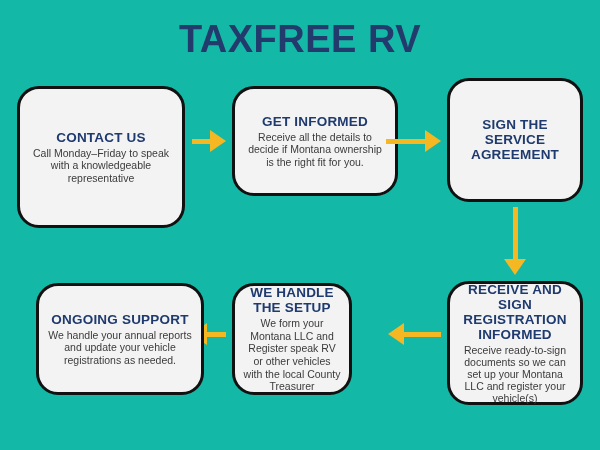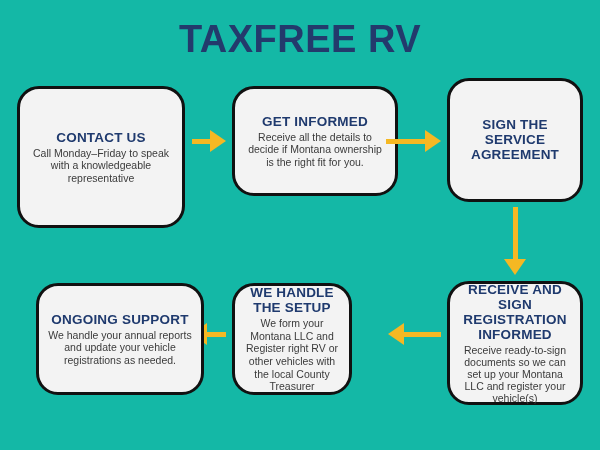--- a/index.html
+++ b/index.html
@@ -168,21 +168,21 @@
     <div class="box-body">Receive ready-to-sign documents so we can set up your Montana LLC and register your vehicle(s)</div>
   </div>
 
   <div class="arrow arrow-h left" id="arrow-4-to-5">
     <div class="head"></div>
     <div class="shaft"></div>
   </div>
 
   <div class="flow-box" id="box-handle-setup">
     <div class="box-heading">WE HANDLE THE SETUP</div>
-    <div class="box-body">We form your Montana LLC and Register right RV or other vehicles with the local County Treasurer</div>
+    <div class="box-body">We form your Montana LLC and Register speak RV or other vehicles with the local County Treasurer</div>
   </div>
 
   <div class="arrow arrow-h left" id="arrow-5-to-6">
     <div class="head"></div>
     <div class="shaft"></div>
   </div>
 
   <div class="flow-box" id="box-ongoing-support">
     <div class="box-heading">ONGOING SUPPORT</div>
     <div class="box-body">We handle your annual reports and update your vehicle registrations as needed.</div>

